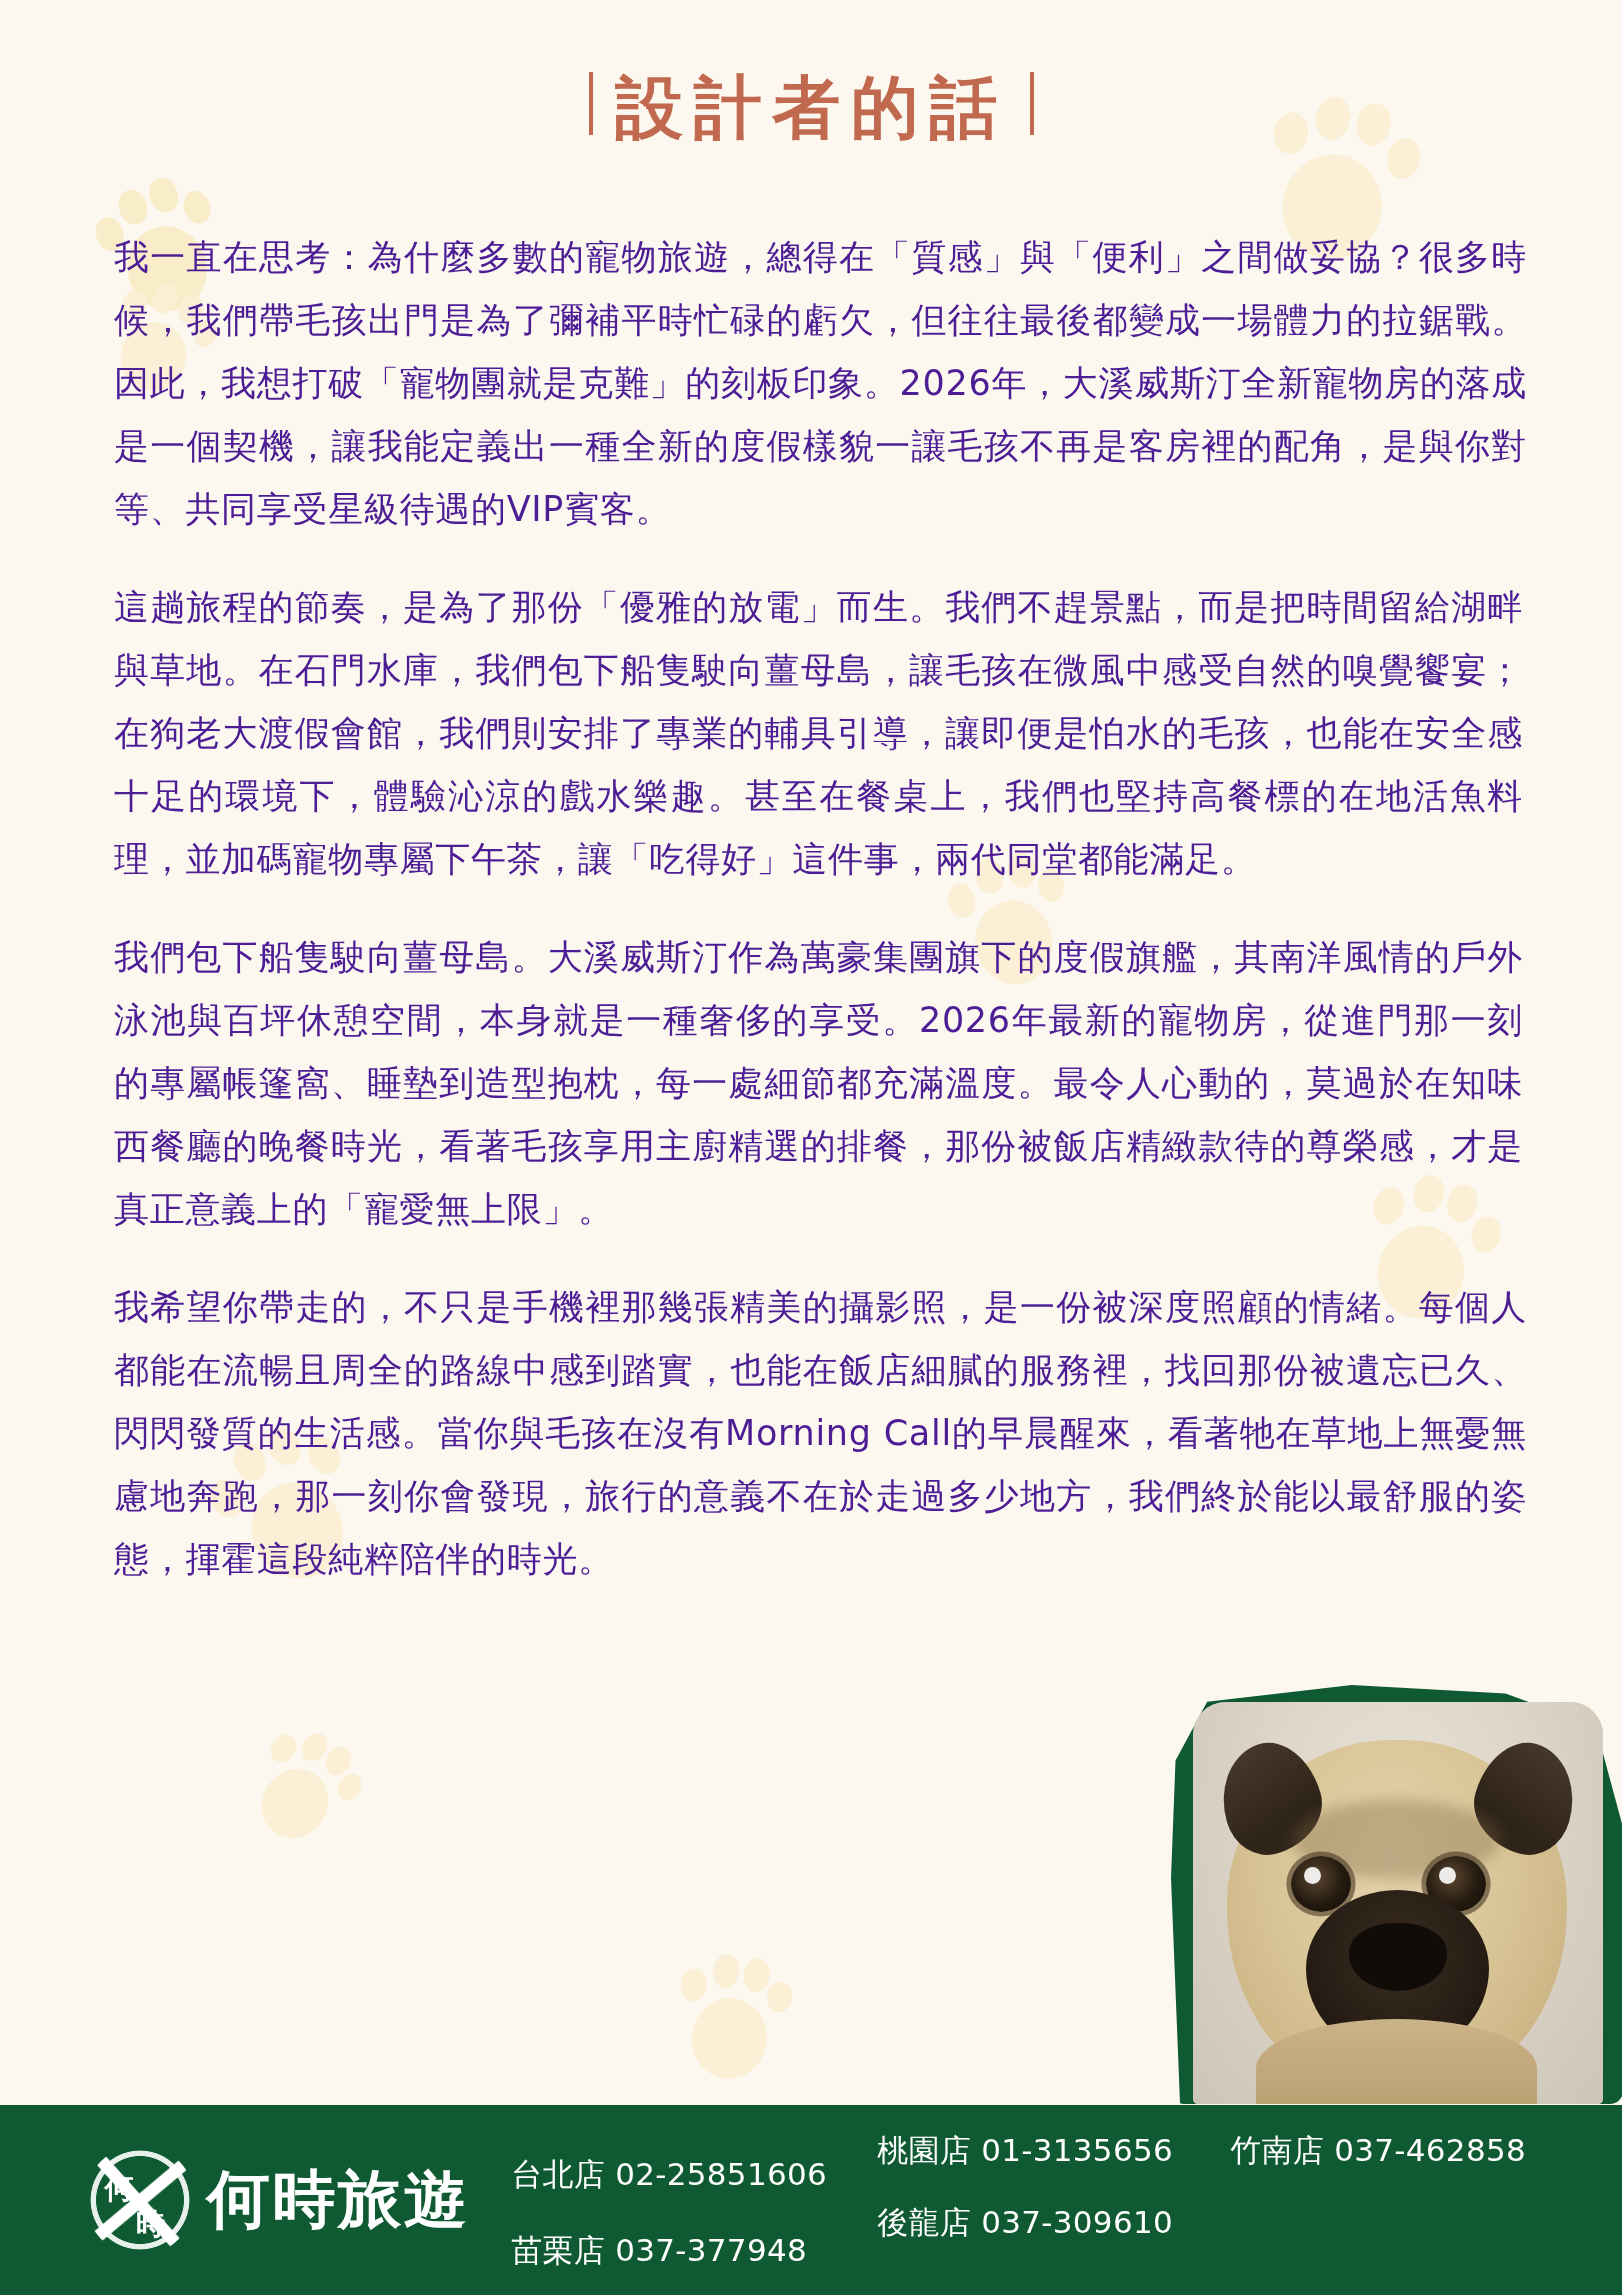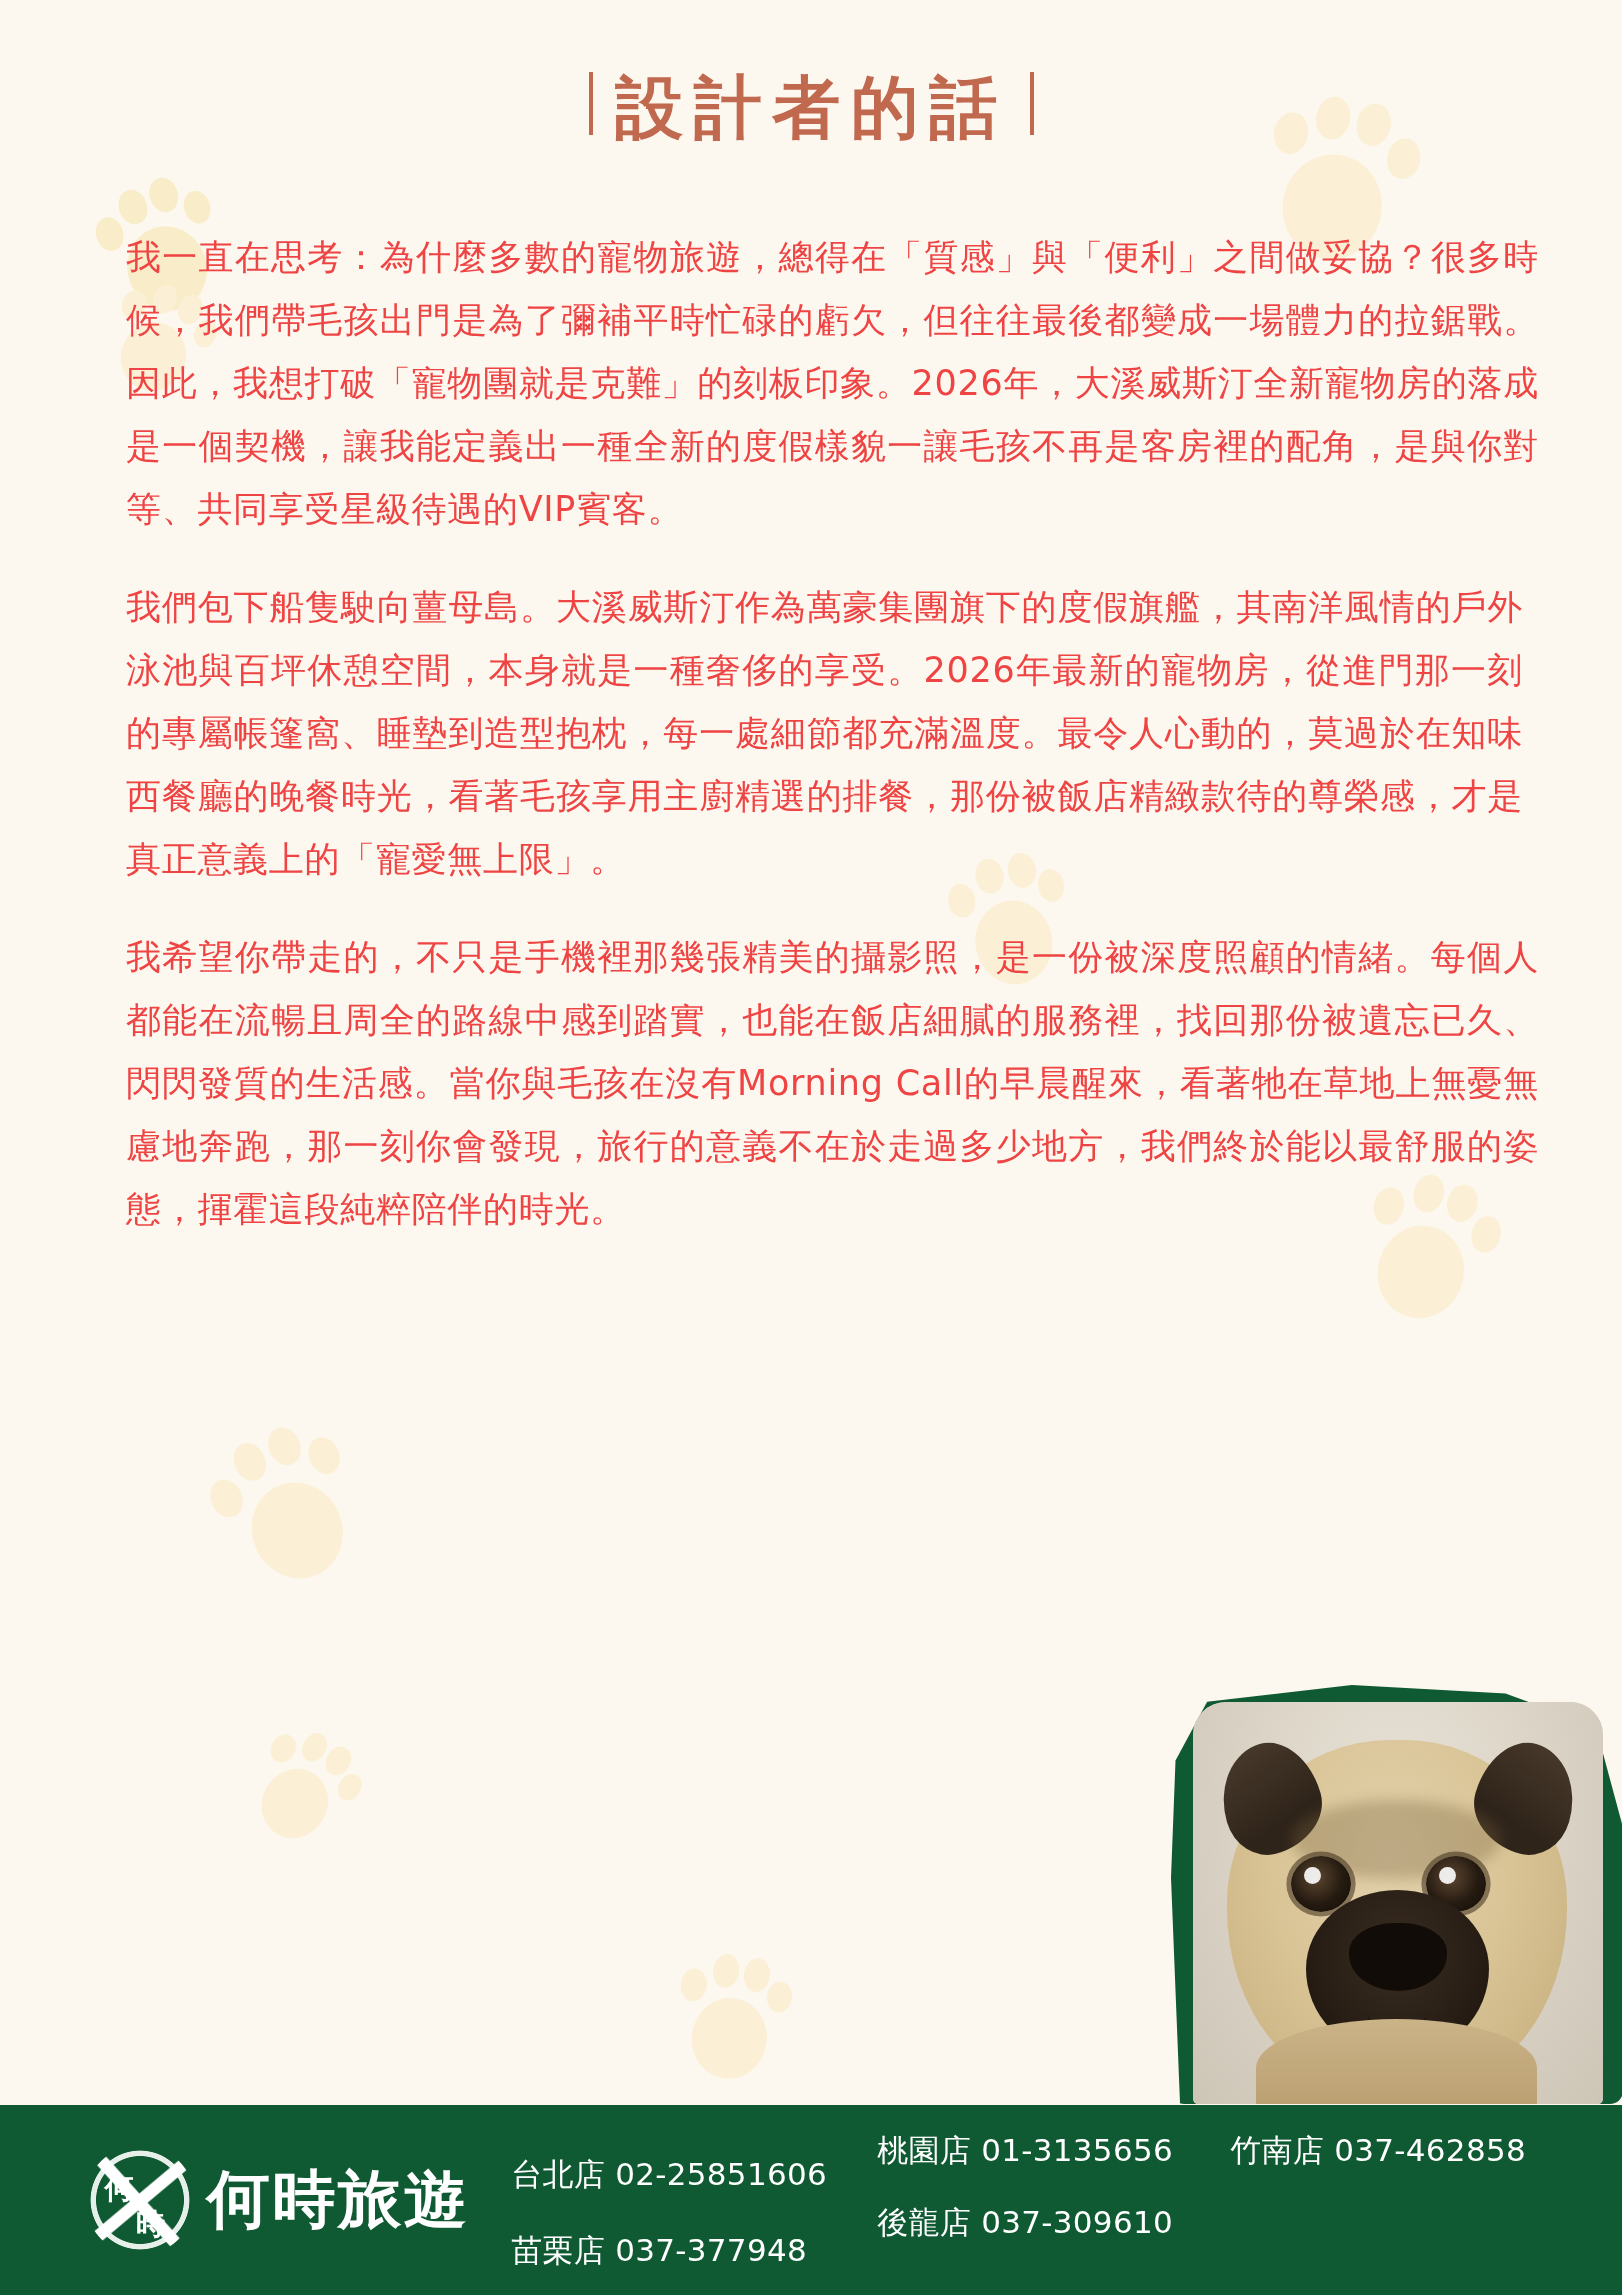--- a/index.html
+++ b/index.html
@@ -64,25 +64,25 @@
   .title .txt { vertical-align: middle; }
 
   
   .content {
     position: absolute;
     top: 226px;
     left: 110px;
     width: 1413px;
   }
   p.para {
-    margin: 0 0 35px 16px;
+    margin: 0 0 35px 4px;
     font-family: "DejaVu Sans", "Liberation Sans", sans-serif;
     font-size: 35px;
     line-height: 63px;
-    color: #ef4444;
+    color: #4c1d95;
     text-align: justify;
     text-justify: inter-ideograph;
     letter-spacing: 0.7px;
     font-weight: 500;
   }
   p.para:last-child { margin-bottom: 0; }
   p.narrow-first {
     width: 1413px;
   }
 
@@ -327,20 +327,21 @@
   </div>
 
   <div class="title-wrap">
     <div class="title">
       <span class="bar"></span><span class="txt">設計者的話</span><span class="bar"></span>
     </div>
   </div>
 
   <div class="content">
     <p class="para narrow-first">我一直在思考：為什麼多數的寵物旅遊，總得在「質感」與「便利」之間做妥協？很多時候，我們帶毛孩出門是為了彌補平時忙碌的虧欠，但往往最後都變成一場體力的拉鋸戰。因此，我想打破「寵物團就是克難」的刻板印象。2026年，大溪威斯汀全新寵物房的落成是一個契機，讓我能定義出一種全新的度假樣貌一讓毛孩不再是客房裡的配角，是與你對等、共同享受星級待遇的VIP賓客。</p>
+    <p class="para">這趟旅程的節奏，是為了那份「優雅的放電」而生。我們不趕景點，而是把時間留給湖畔與草地。在石門水庫，我們包下船隻駛向薑母島，讓毛孩在微風中感受自然的嗅覺饗宴；在狗老大渡假會館，我們則安排了專業的輔具引導，讓即便是怕水的毛孩，也能在安全感十足的環境下，體驗沁涼的戲水樂趣。甚至在餐桌上，我們也堅持高餐標的在地活魚料理，並加碼寵物專屬下午茶，讓「吃得好」這件事，兩代同堂都能滿足。</p>
     <p class="para">我們包下船隻駛向薑母島。大溪威斯汀作為萬豪集團旗下的度假旗艦，其南洋風情的戶外泳池與百坪休憩空間，本身就是一種奢侈的享受。2026年最新的寵物房，從進門那一刻的專屬帳篷窩、睡墊到造型抱枕，每一處細節都充滿溫度。最令人心動的，莫過於在知味西餐廳的晚餐時光，看著毛孩享用主廚精選的排餐，那份被飯店精緻款待的尊榮感，才是真正意義上的「寵愛無上限」。</p>
     <p class="para" style="width:1413px;">我希望你帶走的，不只是手機裡那幾張精美的攝影照，是一份被深度照顧的情緒。每個人都能在流暢且周全的路線中感到踏實，也能在飯店細膩的服務裡，找回那份被遺忘已久、閃閃發質的生活感。當你與毛孩在沒有Morning Call的早晨醒來，看著牠在草地上無憂無慮地奔跑，那一刻你會發現，旅行的意義不在於走過多少地方，我們終於能以最舒服的姿態，揮霍這段純粹陪伴的時光。</p>
   </div>
 
   <div class="dog">
     <div class="greenblob"></div>
     <div class="photo">
       <div class="pug">
         <div class="head"></div>
         <div class="ear-l"></div>

